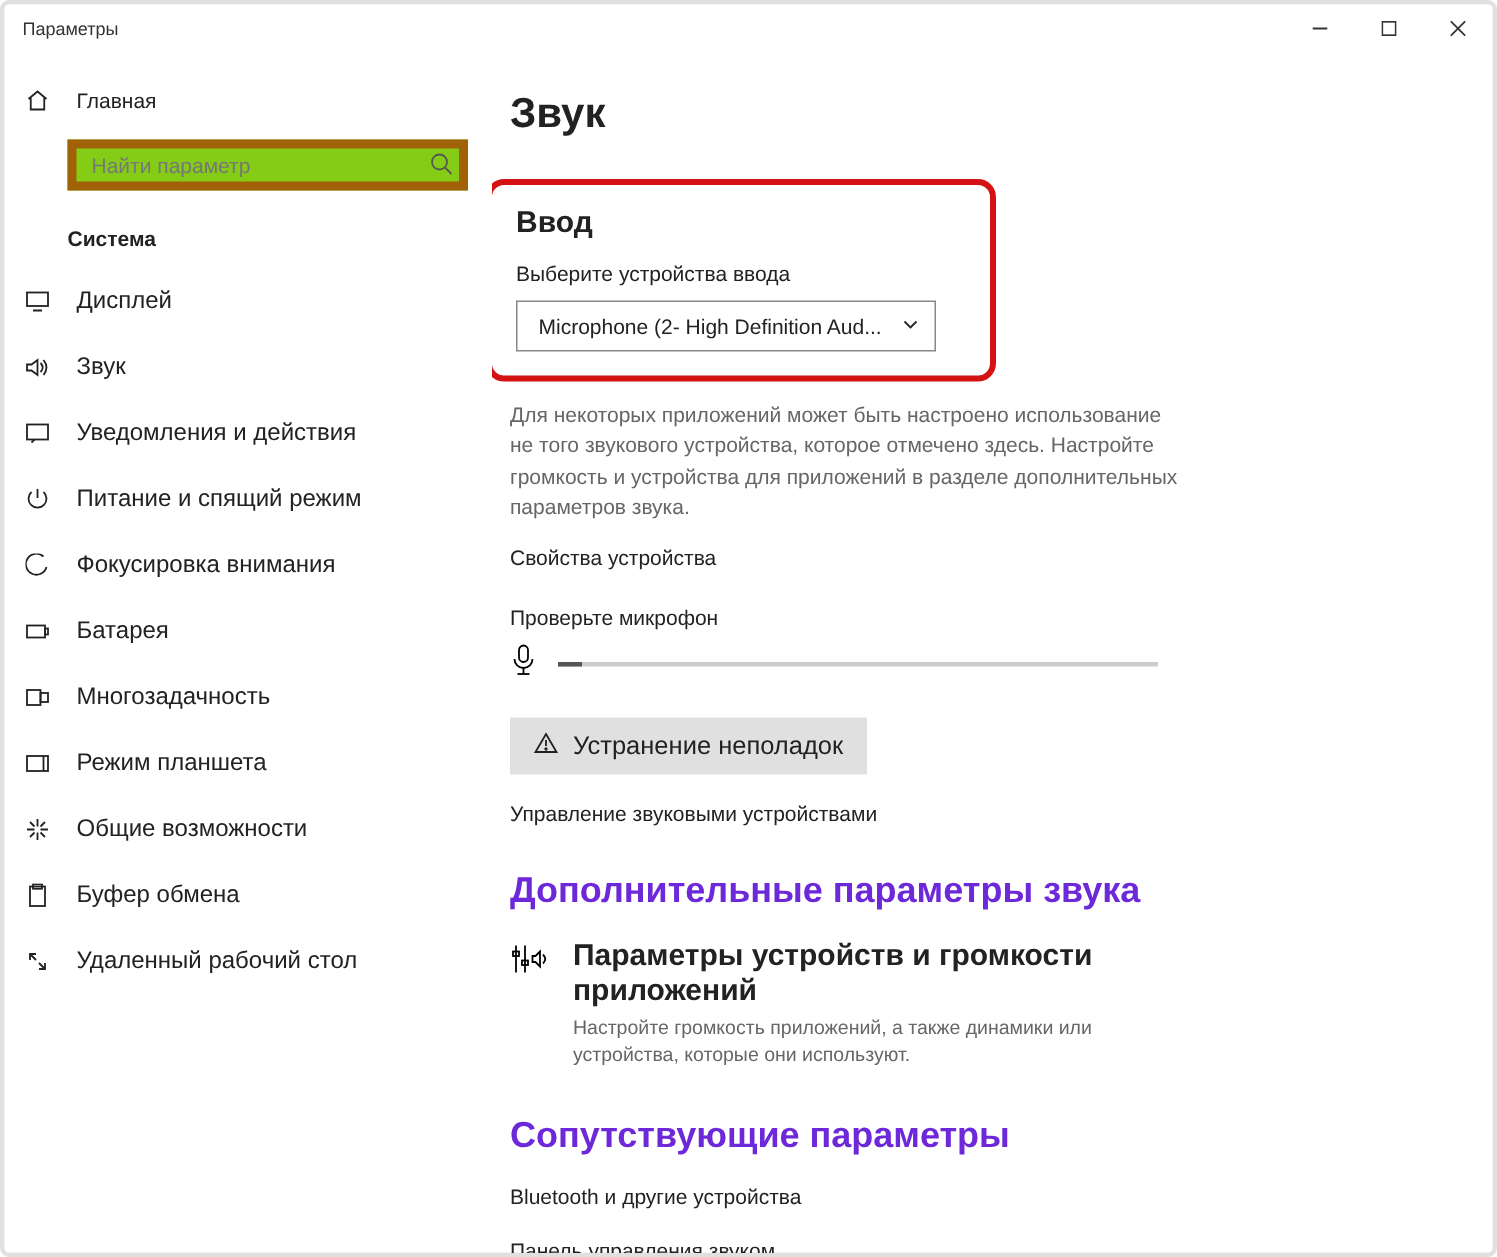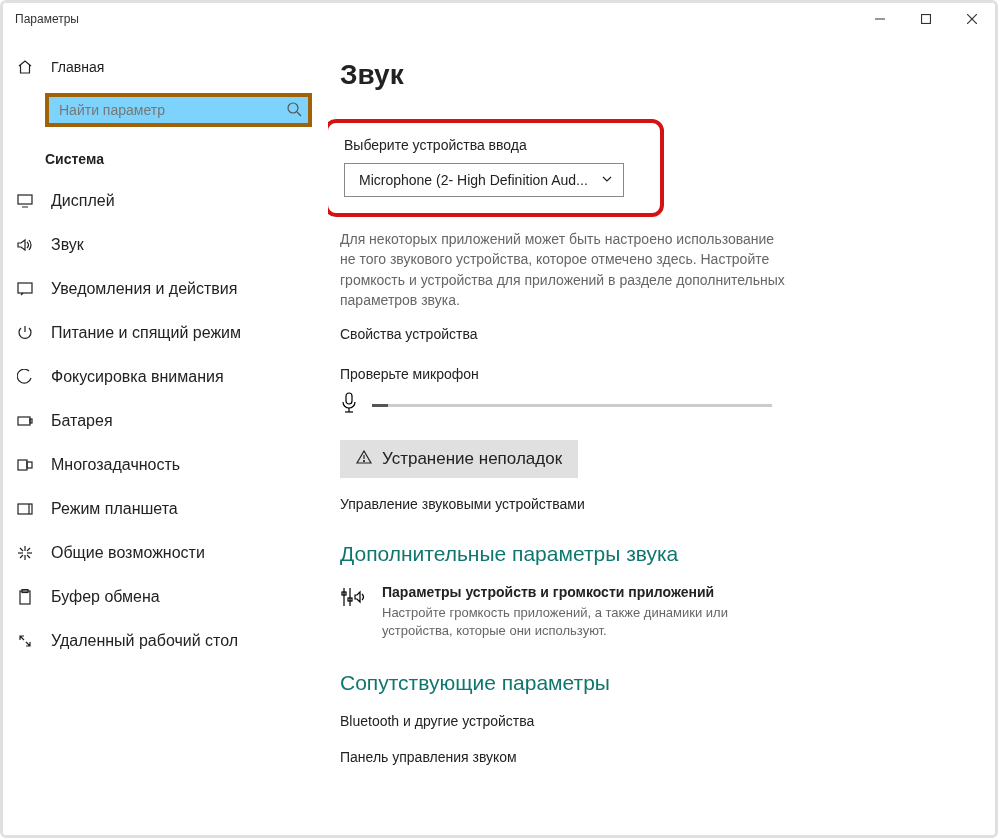--- a/index.html
+++ b/index.html
@@ -7,43 +7,43 @@
 .window-frame { width: 100%; height: 100%; background: #fff; display: flex; flex-direction: column; }
 .titlebar { height: 32px; display: flex; align-items: center; padding: 0 12px; font-size: 12px; color: #333; position: relative; }
 .win-controls { position: absolute; right: 0; top: 0; display: flex; }
 .win-btn { width: 46px; height: 32px; display: flex; align-items: center; justify-content: center; color: #333; }
 .win-btn svg { width: 10px; height: 10px; }
 .content-area { flex: 1; display: flex; overflow: hidden; }
 .sidebar { width: 325px; padding: 14px 0 0 0; overflow-y: auto; }
 .home-row { display: flex; align-items: center; padding: 10px 18px 12px 42px; font-size: 14px; color: #222; cursor: default; }
 .home-row .icon { margin-right: 18px; width: 16px; display: flex; align-items: center; justify-content: center; margin-left: -28px; }
 .search-wrap { margin: 6px 16px 16px 42px; position: relative; }
-.search-input { width: 100%; height: 34px; border: 4px solid #a16207; padding: 0 58px 0 10px; font-size: 14px; background: #7dd3fc; color: #555; }
+.search-input { width: 100%; height: 34px; border: 6px solid #a16207; padding: 0 58px 0 10px; font-size: 14px; background: #84cc16; color: #555; }
 .search-input::placeholder { color: #777; }
 .search-icon { position: absolute; right: 10px; top: 8px; color: #555; }
 .section-label { padding: 8px 0 12px 42px; font-size: 14px; font-weight: 600; color: #222; }
 .nav-item { display: flex; align-items: center; padding: 13px 12px 13px 42px; font-size: 16px; color: #222; cursor: default; }
 .nav-item .icon { margin-right: 18px; width: 16px; display: flex; justify-content: center; margin-left: -28px; }
 .main { flex: 1; padding: 24px 32px 0 12px; overflow-y: auto; position: relative; }
 h1.page-title { font-size: 28px; font-weight: 600; color: #222; margin-bottom: 28px; }
 .highlight-box { border: 4px solid #d41214; border-radius: 12px; padding: 14px 16px 16px 16px; margin-bottom: 8px; position: relative; left: -16px; width: 300px; box-sizing: content-box; }
 h2.section-title { font-size: 20px; font-weight: 600; color: #222; margin-bottom: 14px; }
 .field-label { font-size: 14px; color: #222; margin-bottom: 10px; }
 .dropdown { width: 280px; height: 34px; border: 1px solid #888; display: flex; align-items: center; justify-content: space-between; padding: 0 10px 0 14px; font-size: 14px; color: #222; background: #fff; }
 .help-text { font-size: 14px; color: #666; line-height: 1.45; margin: 12px 0 16px 0; max-width: 450px; }
 .link-text { font-size: 14px; color: #222; margin-bottom: 24px; }
 .subheading { font-size: 14px; color: #222; margin-bottom: 10px; }
 .mic-row { display: flex; align-items: center; gap: 14px; margin-bottom: 22px; }
 .mic-bar { flex: 0 0 400px; height: 3px; background: #ccc; position: relative; }
 .mic-bar::before { content:""; position:absolute; left:0; top:0; height:3px; width:4%; background:#555; }
 .button-gray { display: inline-flex; align-items: center; gap: 10px; background: #e0e0e0; border: none; padding: 9px 16px; font-size: 17px; color: #222; margin-bottom: 18px; }
-h2.big { font-size: 21px; font-weight: 400; color: #0f766e; margin: 30px 0 18px 0; }
+h2.big { font-size: 24px; font-weight: 700; color: #6d28d9; margin: 30px 0 18px 0; }
 .adv-row { display: flex; gap: 16px; align-items: flex-start; max-width: 460px; }
 .adv-row .ic { width: 28px; padding-top:2px;}
-.adv-title { font-size: 14px; font-weight: 600; color: #222; margin-bottom: 4px; }
+.adv-title { font-size: 20px; font-weight: 600; color: #222; margin-bottom: 4px; }
 .adv-desc { font-size: 13px; color: #666; line-height: 1.4; }
 .related-item { font-size: 14px; color: #222; margin-bottom: 20px; }
 svg { stroke: currentColor; fill: none; stroke-width: 1.2; }
 </style>
 </head>
 <body>
 
 <div class="window-frame">
   <div class="titlebar">
     <span>Параметры</span>
@@ -190,20 +190,21 @@
             </svg>
           </span>
         <span>Удаленный рабочий стол</span>
       </div>
     </div>
 
     <div class="main">
       <h1 class="page-title">Звук</h1>
 
       <div class="highlight-box">
+        <h2 class="section-title">Ввод</h2>
         <div class="field-label">Выберите устройства ввода</div>
         <div class="dropdown">
           <span>Microphone (2- High Definition Aud...</span>
           <span><svg width="12" height="12" viewBox="0 0 12 12">
                 <path d="M2 4 L6 8 L10 4"></path>
               </svg></span>
         </div>
       </div>
 
       <div class="help-text">Для некоторых приложений может быть настроено использование не того звукового устройства, которое отмечено здесь. Настройте громкость и устройства для приложений в разделе дополнительных параметров звука.</div>

